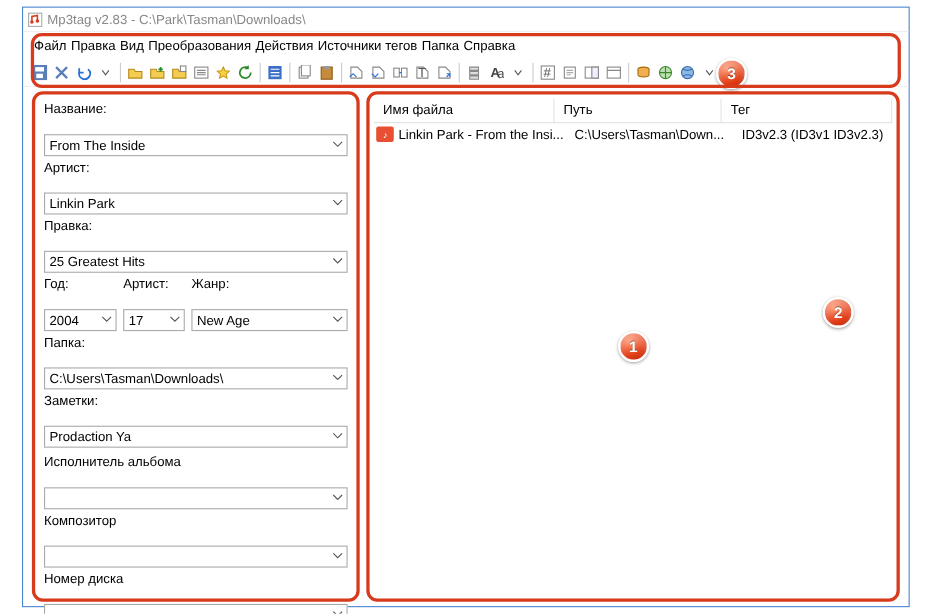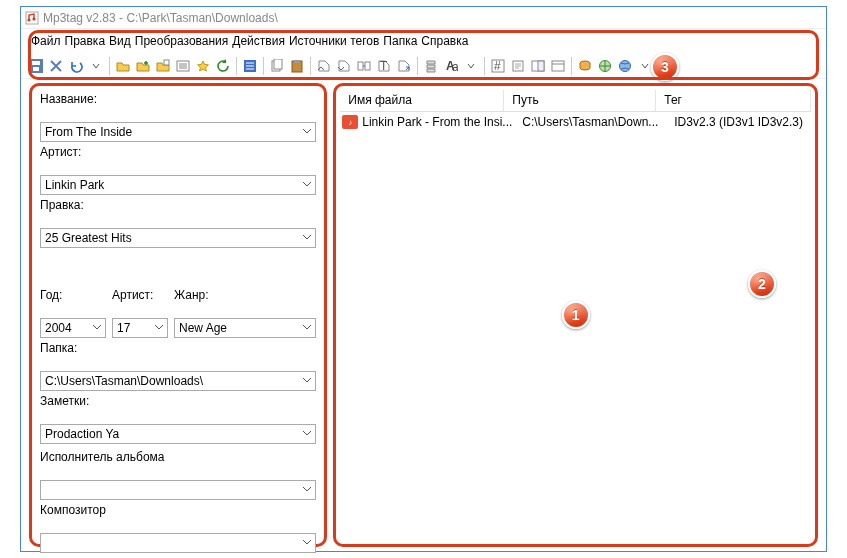--- a/index.html
+++ b/index.html
@@ -15,21 +15,21 @@
 .body { display: flex; position: absolute; top: 74px; left: 0; right: 0; bottom: 0; }
 .panel { border: 3px solid #d83a1c; border-radius: 10px; }
 .left { width: 302px; margin: 2px 4px 4px 8px; padding: 6px 8px; display: flex; flex-direction: column; gap: 3px; }
 .right { flex: 1; margin: 2px 8px 4px 2px; position: relative; }
 .field-row { display: flex; flex-direction: column; gap: 16px; }
 .field-row label { color: #000; }
 .combo { position: relative; display: flex; align-items: center; }
 .combo input, .combo select { width: 100%; height: 20px; border: 1px solid #aaa; padding: 0 18px 0 4px; background: #fff; font-size: 12px; }
 .combo .arrow { position: absolute; right: 3px; top: 3px; pointer-events: none; }
 .row3 { display: flex; gap: 6px; }
-.row3 > div { flex: 1; margin-top: 37px; }
+.row3 > div { flex: 1; }
 .row3 > div:first-child { flex: 0 0 66px; }
 .row3 > div:nth-child(2) { flex: 0 0 56px; }
 .list-head { display: flex; height: 22px; border-bottom: 1px solid #e0e0e0; background: #fff; margin: 4px 4px 0 4px; }
 .list-head div { padding: 3px 8px; border-right: 1px solid #e4e4e4; color: #000; }
 .col-name { width: 164px; }
 .col-path { width: 152px; }
 .col-tag { flex: 1; }
 .list-row { display: flex; height: 20px; align-items: center; margin: 0 4px; }
 .list-row .ic { width: 16px; height: 14px; background: #e94f33; margin: 0 4px 0 2px; border-radius: 2px; display:flex; align-items:center; justify-content:center; color:#fff; font-size:8px; font-weight:bold;}
 .list-row div { padding: 0 8px 0 0; color: #000; white-space: nowrap; overflow: hidden; text-overflow: ellipsis; }

